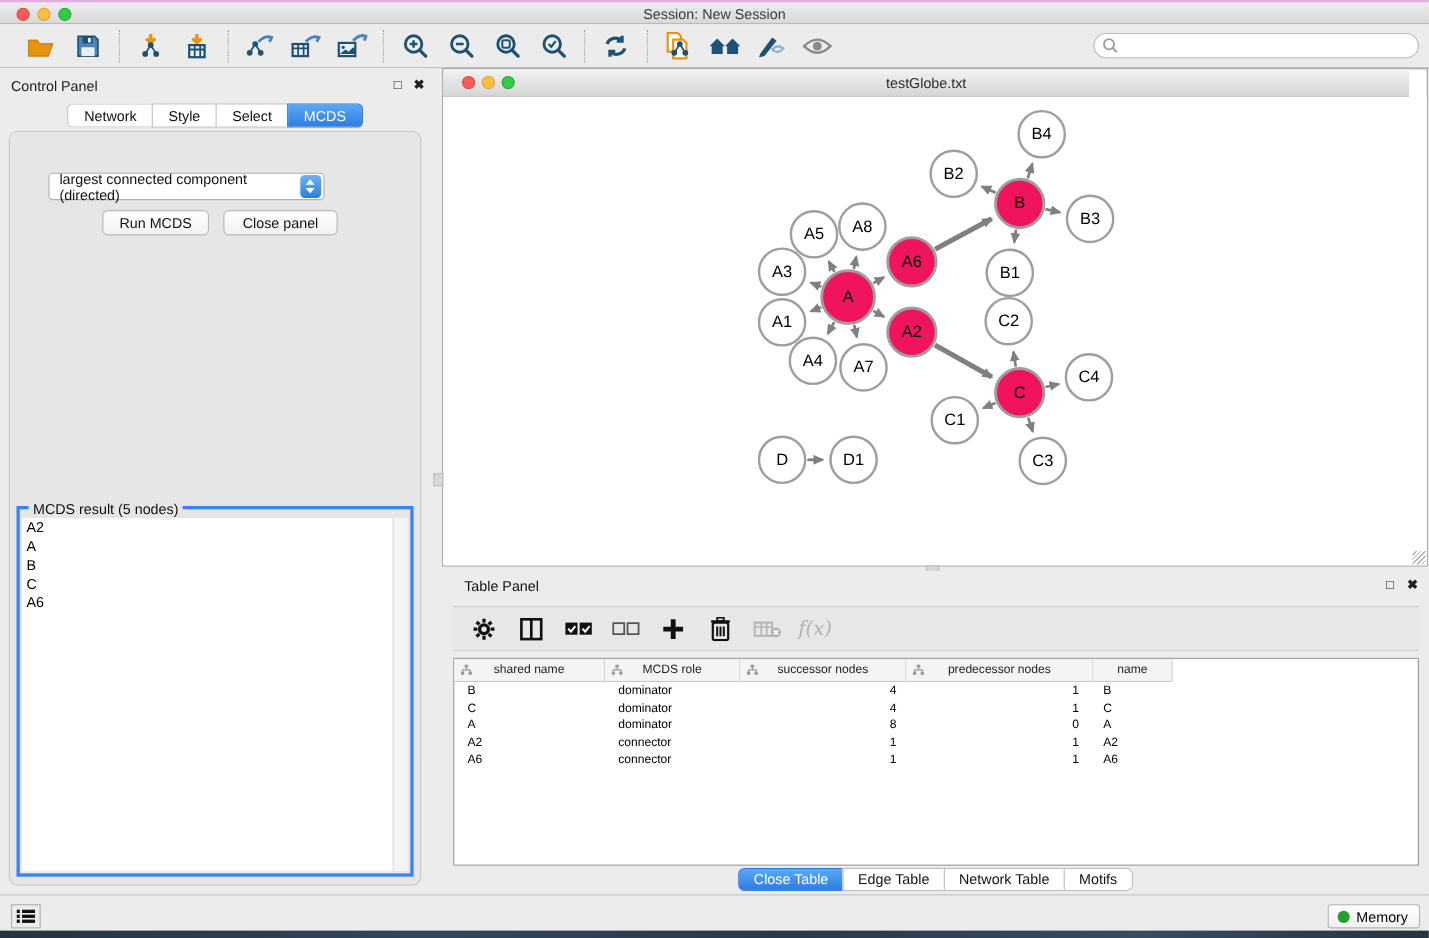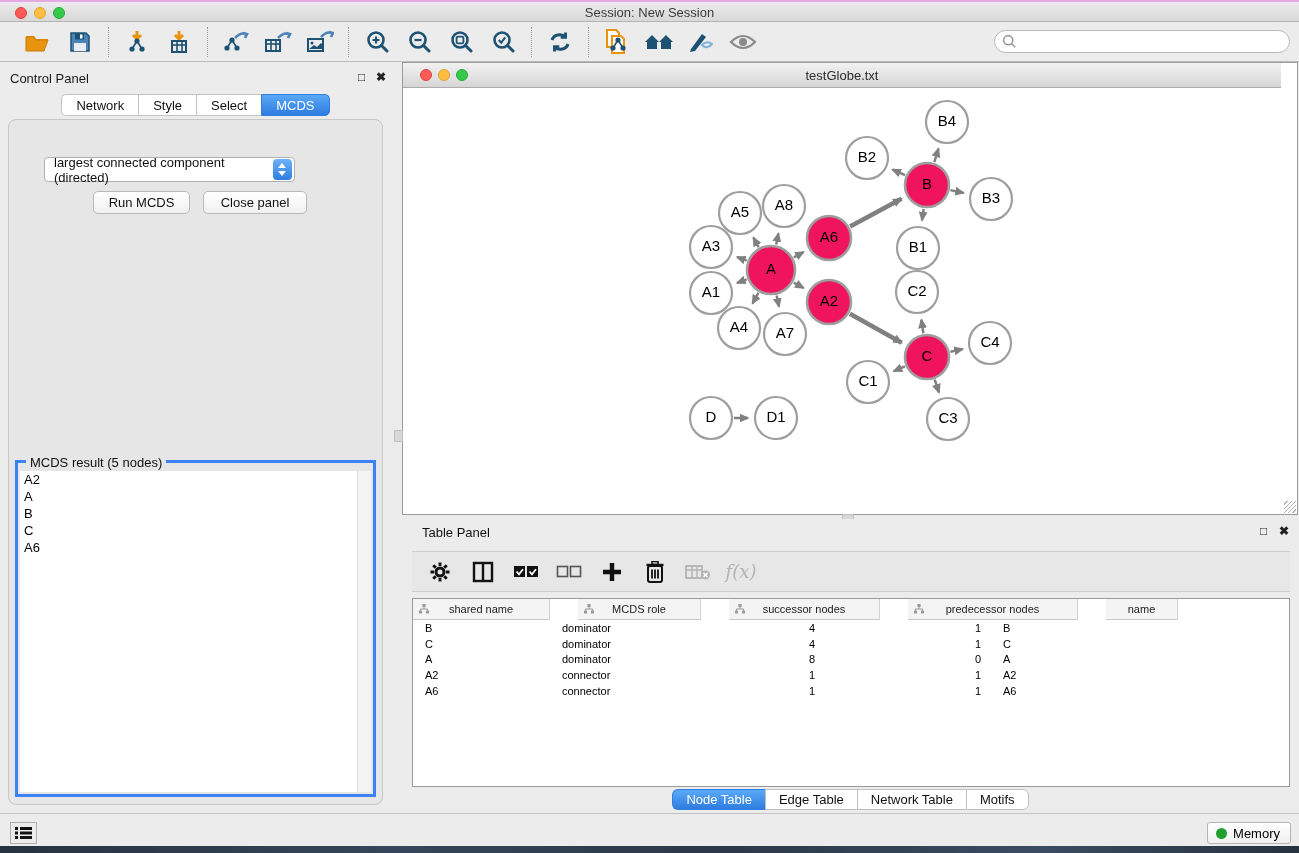--- a/index.html
+++ b/index.html
@@ -60,21 +60,21 @@
   .splitter-grip-v { position:absolute; left:394px; top:430px; width:9px; height:12px; background:#d8d8d8; border:1px solid #bdbdbd; }
   .splitter-grip-h { position:absolute; left:842px; top:514px; width:12px; height:7px; background:#d8d8d8; border:1px solid #bdbdbd; }
 
   
   .table-panel { position:absolute; left:402px; top:519px; width:897px; height:294px; background:#ececec; }
   .tp-head { position:absolute; left:20px; top:6px; font-size:13px; }
   .tp-toolbar { position:absolute; left:10px; top:32px; width:878px; height:41px; background:#e7e7e7; border-top:1px solid #cfcfcf; border-bottom:1px solid #cfcfcf; display:flex; align-items:center; gap:15px; padding-left:14px; }
   .tp-btn { width:28px; height:30px; display:flex; align-items:center; justify-content:center; border:none; background:transparent; }
   .fx { font-family:"DejaVu Serif", serif; font-style:italic; font-size:18px; color:#b3b3b3; }
   .dtable { position:absolute; left:10px; top:79px; width:878px; height:189px; background:#fff; border:1px solid #9a9a9a; overflow:hidden; }
-  .dt-header { position:absolute; left:0; top:0; height:21px; display:flex;gap:28px; }
+  .dt-header { position:absolute; left:0; top:0; height:21px; display:flex; }
   .dt-hcell { height:21px; background:#f4f4f4; border-bottom:1px solid #c9c9c9; border-right:1px solid #d4d4d4; display:flex; align-items:center; justify-content:center; gap:5px; font-size:11px; color:#222; position:relative; }
   .dt-hcell .hicon { position:absolute; left:6px; top:5px; }
   .dt-body { position:absolute; left:0; top:21px; right:0; bottom:0; }
   .dt-row { display:flex; height:15.7px; align-items:center; }
   .dt-cell { font-size:11px; color:#000; overflow:hidden; white-space:nowrap; }
   .bottom-tabs { position:absolute; left:0; right:0; top:270px; display:flex; justify-content:center; }
   .btab { height:21px; padding:0 13px; background:#fff; border:1px solid #bfbfbf; border-right:none; font-size:13px; display:flex; align-items:center; color:#111; }
   .btab:first-child { border-radius:6px 0 0 6px; }
   .btab:last-child  { border-radius:0 6px 6px 0; border-right:1px solid #bfbfbf; }
   .btab.active { background:linear-gradient(#5aa9f8,#2e7de0); color:#fff; border-color:#2e7de0; }
@@ -551,21 +551,21 @@
           <div class="dt-cell" style="width: 137px; text-align: left; padding-left: 12px;">A6</div>
           <div class="dt-cell" style="width: 123px; text-align: left; padding-left: 12px;">connector</div>
           <div class="dt-cell" style="width: 151px; text-align: right; padding-right: 9px;">1</div>
           <div class="dt-cell" style="width: 170px; text-align: right; padding-right: 13px;">1</div>
           <div class="dt-cell" style="width: 72px; text-align: left; padding-left: 9px;">A6</div>
         </div>
       </div>
   </div>
 
   <div class="bottom-tabs" id="table-tabs">
-      <button class="btab active">Node Table</button>
+      <button class="btab active">Close Table</button>
       <button class="btab">Edge Table</button>
       <button class="btab">Network Table</button>
       <button class="btab">Motifs</button>
     </div>
 </div>
 
 <div class="status-bar">
   <button class="list-btn">
     <svg width="17" height="14" viewBox="0 0 17 14">
       <rect x="0" y="1" width="3" height="3" fill="#111"></rect>

